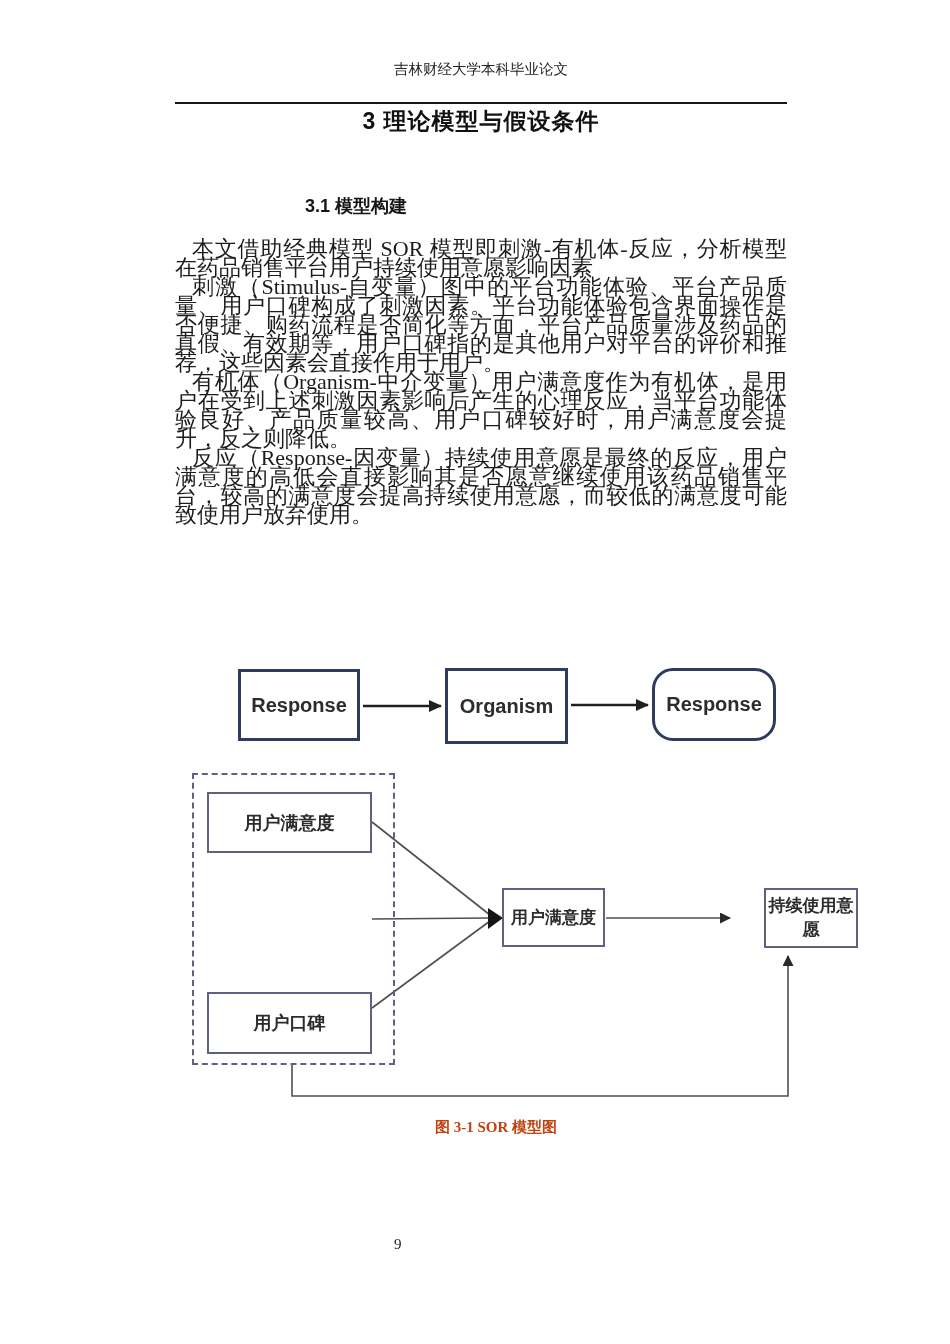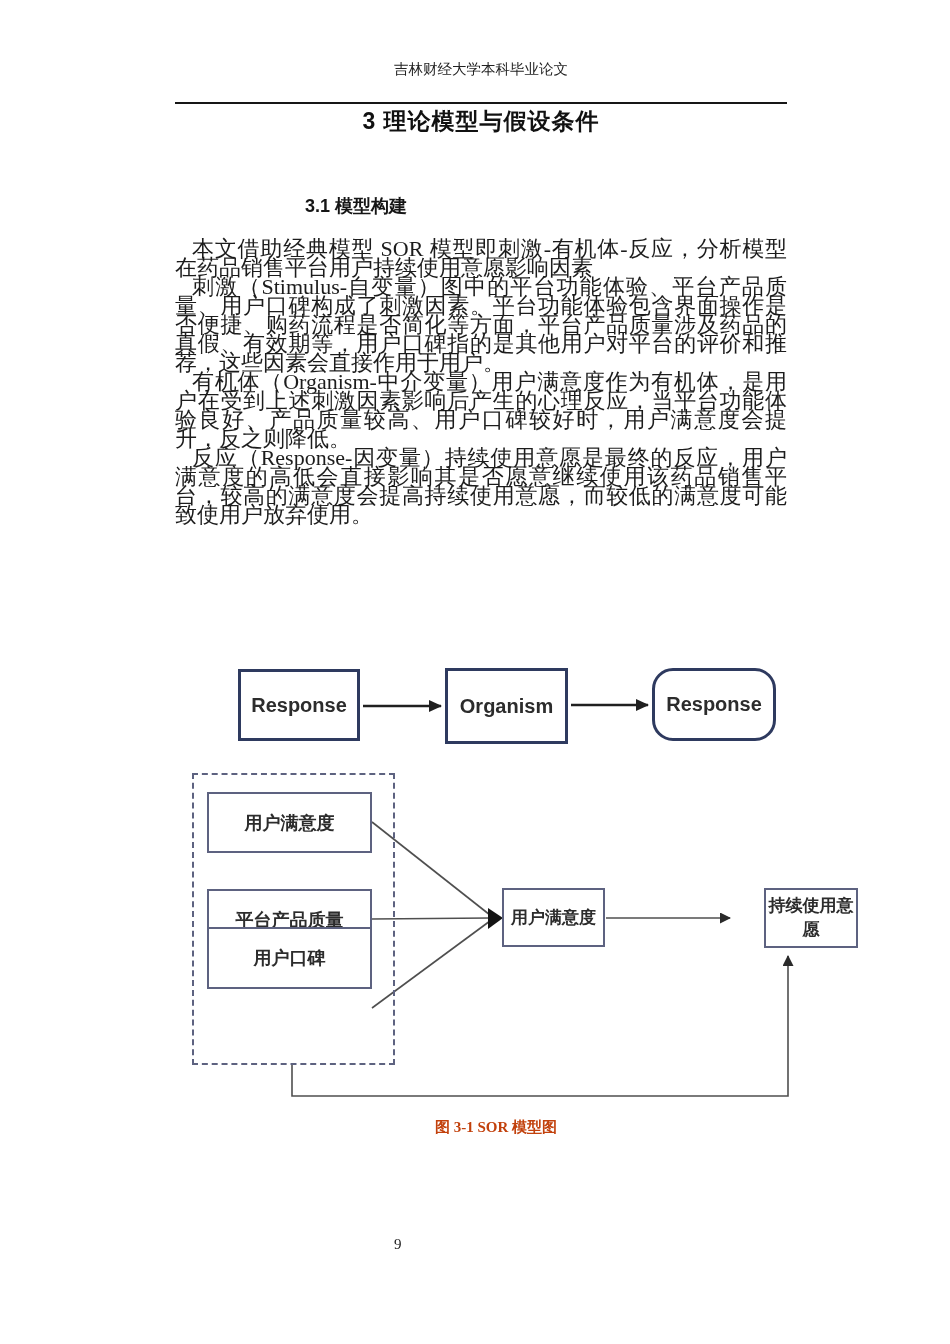--- a/index.html
+++ b/index.html
@@ -48,21 +48,21 @@
   .box-stimulus{left:238px;top:669px;width:122px;height:72px;}
   .box-organism{left:445px;top:668px;width:123px;height:76px;}
   .box-response{left:652px;top:668px;width:124px;height:73px;border-radius:21px;}
   .dashed-frame{
     position:absolute;left:192px;top:773px;width:203px;height:292px;
     border:2px dashed #5d6280;box-sizing:border-box;z-index:1;background:transparent;
   }
   .factor-box{border:2px solid #5d6280;font-size:18px;}
   .box-factor-1{left:207px;top:792px;width:165px;height:61px;}
   .box-factor-2{left:207px;top:889px;width:165px;height:61px;}
-  .box-factor-3{left:207px;top:927px;width:165px;height:62px;text-align:right;}
+  .box-factor-3{left:207px;top:992px;width:165px;height:62px;text-align:right;}
   .box-mediator{left:502px;top:888px;width:103px;height:59px;border:2px solid #5d6280;font-size:17px;}
   .box-outcome{left:764px;top:888px;width:94px;height:60px;border:2px solid #5d6280;
     font-size:17px;line-height:24px;padding:2px;}
   
   .figure-caption{
     position:absolute;left:175px;top:1118px;width:642px;
     text-align:center;font-size:15px;font-weight:bold;color:#c2410c;
   }
   .page-number{
     position:absolute;left:394px;top:1236px;font-size:15px;color:#222;
@@ -112,21 +112,20 @@
     <polyline points="292,1065 292,1096 788,1096 788,956" fill="none" stroke="#4f4f4f" stroke-width="1.6" marker-end="url(#ah-thin)"></polyline>
   </svg>
 
   <div class="dg-box sor-box box-stimulus">Response</div>
   <div class="dg-box sor-box box-organism">Organism</div>
   <div class="dg-box sor-box box-response">Response</div>
 
   <div class="dashed-frame"></div>
 
   <div class="dg-box factor-box box-factor-1">用户满意度</div>
-  <div class="dg-box factor-box box-factor-2">平台产品质量</div>
   <div class="dg-box factor-box box-factor-3">用户口碑</div>
 
   <div class="dg-box box-mediator">用户满意度</div>
   <div class="dg-box box-outcome">持续使用意愿</div>
 
   <div class="figure-caption">图 3-1 SOR 模型图</div>
 
   <div class="page-number">9</div>
 
 </div>

